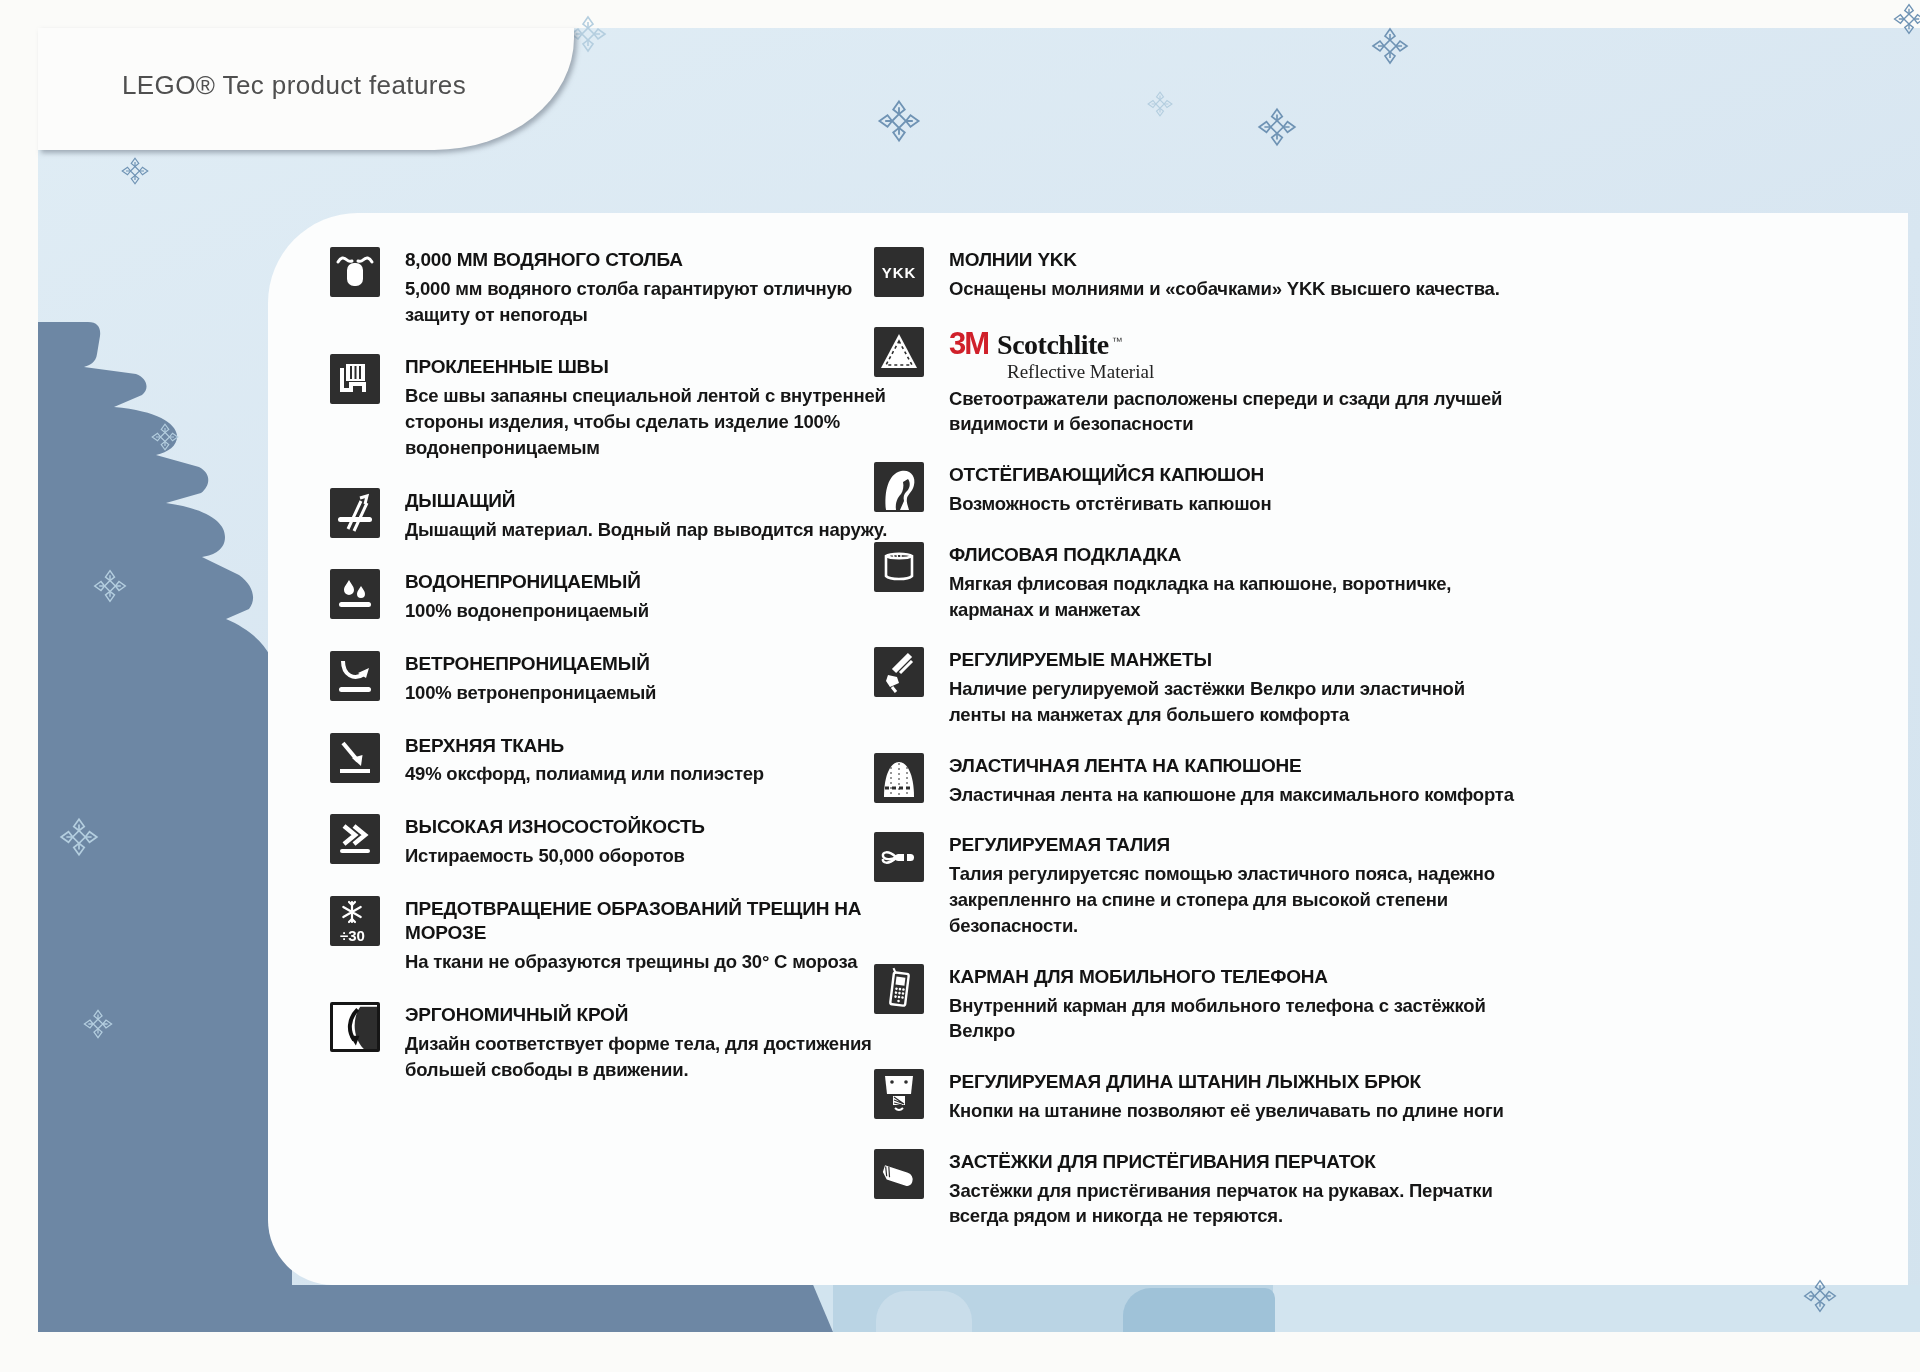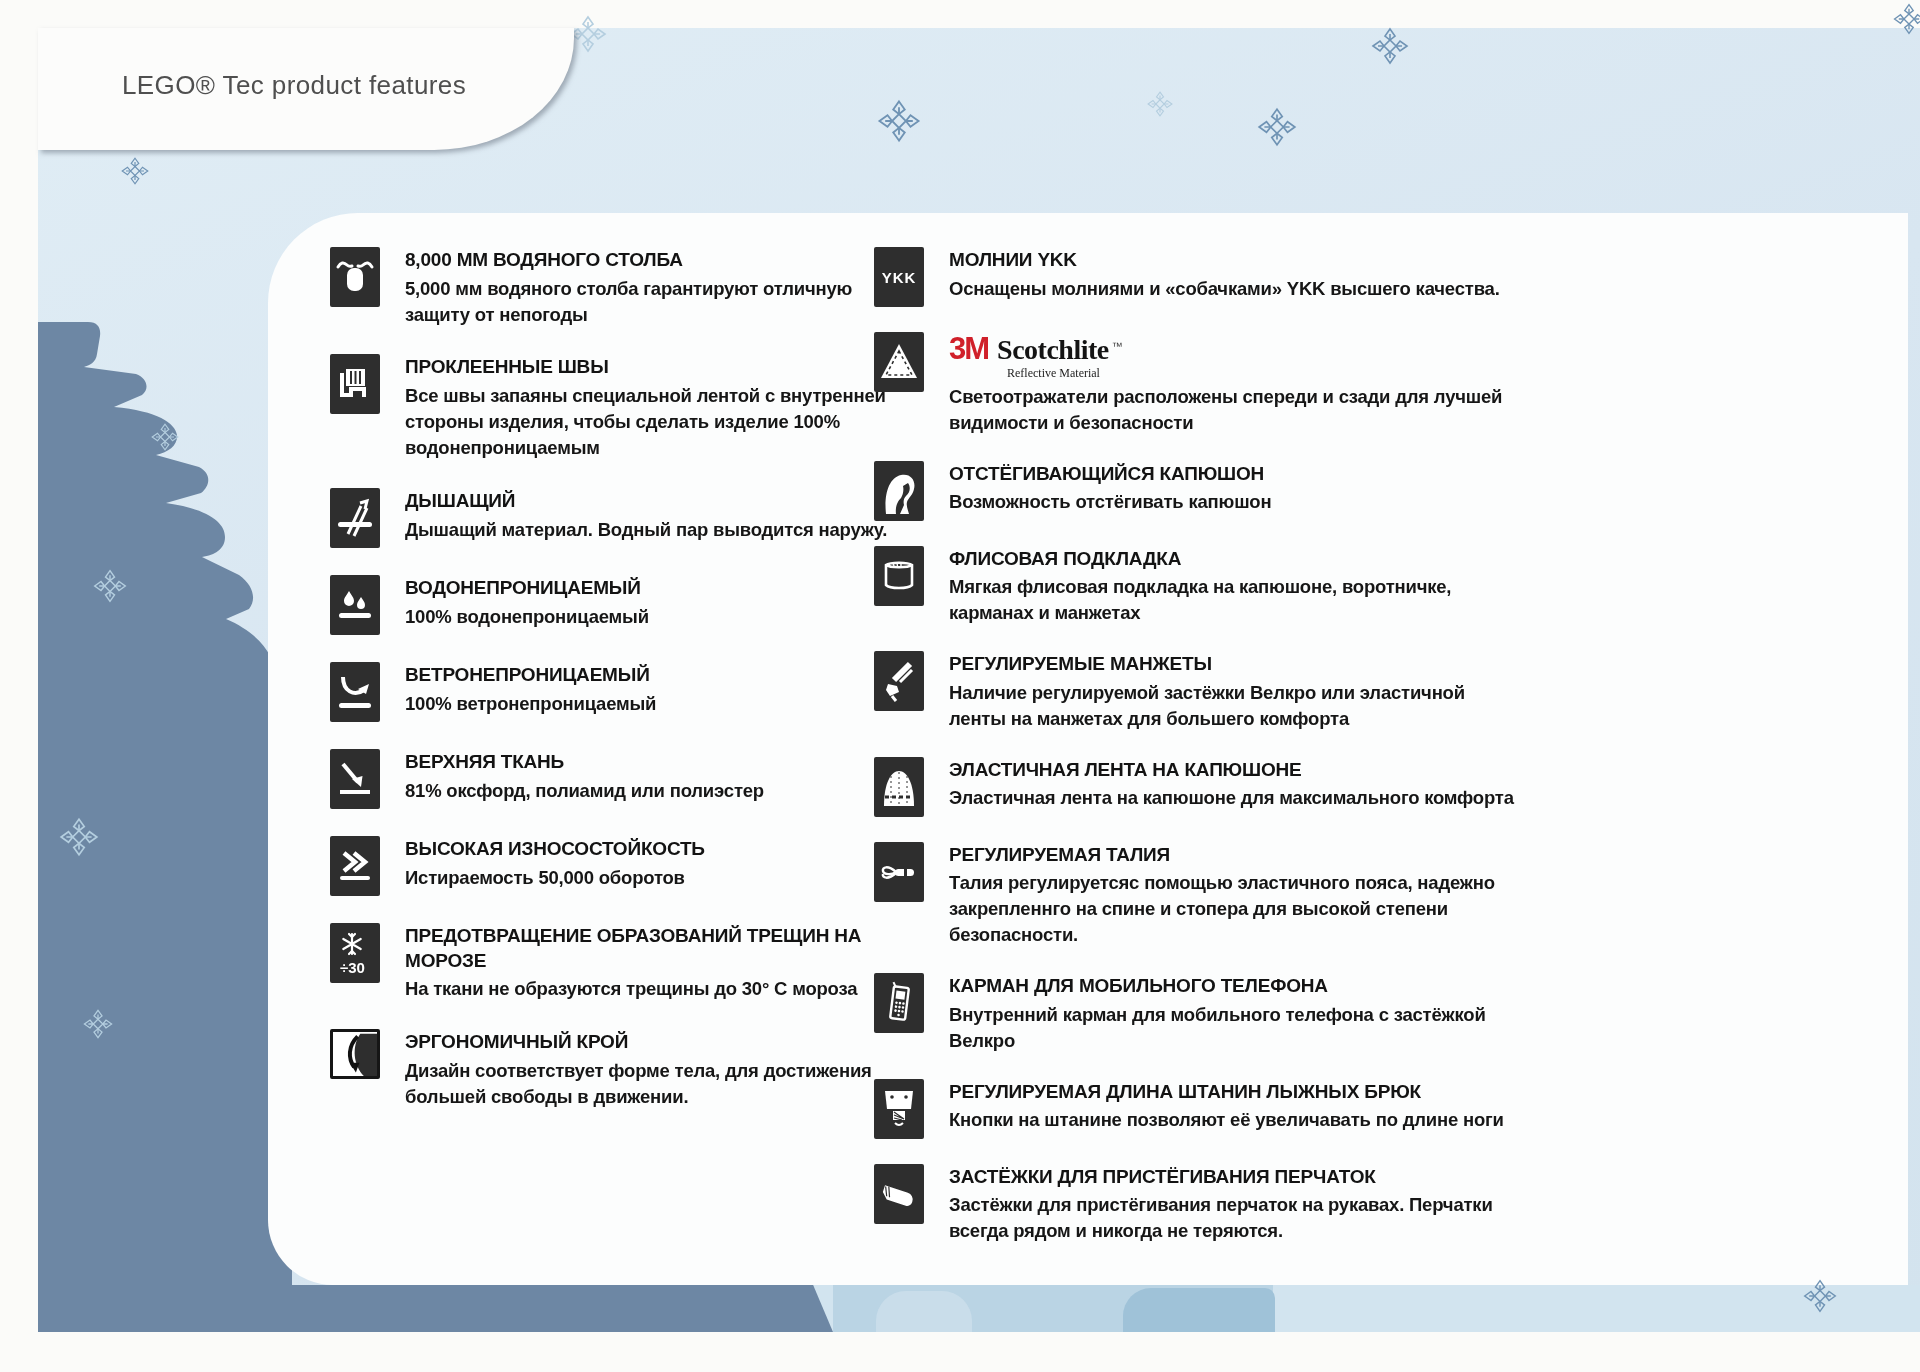--- a/index.html
+++ b/index.html
@@ -37,42 +37,42 @@
   .panel{
     position:absolute;left:268px;top:213px;right:12px;height:1072px;
     background:#fcfdfd;border-top-left-radius:90px;border-bottom-left-radius:65px;
     z-index:3;
   }
   .col{position:absolute;top:34px;display:flex;flex-direction:column;}
   .col-left{left:62px;width:575px;gap:27px;}
   .col-right{left:606px;width:640px;gap:25px;}
   .feature-row{display:flex;gap:25px;align-items:flex-start;}
   .icon-box{
-    width:50px;height:60px;flex:0 0 50px;background:var(--icon-dark,#2e2e2e);
+    width:50px;height:50px;flex:0 0 50px;background:var(--icon-dark,#2e2e2e);
     border-radius:2px;overflow:hidden;
   }
   .icon-box.light{background:#fff;border:3px solid #161616;width:44px;height:44px;flex:0 0 44px;}
   .icon-box svg{display:block;width:100%;height:100%;}
   .feature-text{padding-top:1px;min-width:0;}
   .col-left .feature-text{max-width:582px;}
   .col-right .feature-text{max-width:565px;}
   .feature-title{
     font-weight:bold;font-size:19px;color:#131313;
     letter-spacing:-.2px;line-height:1.3;
   }
   .feature-desc{
     font-weight:bold;font-size:18.5px;color:#161616;
     letter-spacing:-.2px;line-height:1.4;margin-top:3px;
   }
   
   .brand-line{display:flex;align-items:flex-end;gap:9px;line-height:1;}
   .brand-3m{color:var(--accent-red,#d0202a);font-weight:bold;font-size:31px;letter-spacing:-2px;}
   .brand-name{font-family:"Liberation Serif",serif;font-weight:bold;font-size:28px;color:#141414;letter-spacing:-.5px;}
   .brand-tm{font-size:11px;color:#333;position:relative;top:-12px;left:-6px;}
-  .brand-sub{font-family:"Liberation Serif",serif;font-size:12px;color:#232323;margin:2px 0 0 58px;}
+  .brand-sub{font-family:"Liberation Serif",serif;font-size:19px;color:#232323;margin:2px 0 0 58px;}
   
   .flake{position:absolute;z-index:4;}
   .flake.light{color:#b4cedf;}
   .flake.dark{color:#6f93b4;}
 </style>
 </head>
 <body>
 
 <svg width="0" height="0" style="position:absolute">
   <symbol id="flake" viewBox="0 0 40 40">
@@ -180,21 +180,21 @@
       <div class="feature-row">
         <div class="icon-box">
           <svg viewBox="0 0 50 50">
             <path d="M13 10l15 18" stroke="#fff" stroke-width="4"></path>
             <path d="M31 33l1.5-11-10.5 3z" fill="#fff"></path>
             <path d="M10 38h30" stroke="#fff" stroke-width="4"></path>
           </svg>
         </div>
         <div class="feature-text">
           <div class="feature-title">ВЕРХНЯЯ ТКАНЬ</div>
-          <div class="feature-desc">81% оксфорд, полиамид или полиэстер</div>
+          <div class="feature-desc">49% оксфорд, полиамид или полиэстер</div>
         </div>
       </div>
       <div class="feature-row">
         <div class="icon-box">
           <svg viewBox="0 0 50 50">
             <path d="M14 12l11 9-11 9M24 12l11 9-11 9" fill="none" stroke="#fff" stroke-width="4.5"></path>
             <path d="M12 37h26" stroke="#fff" stroke-width="4" stroke-linecap="round"></path>
           </svg>
         </div>
         <div class="feature-text">

